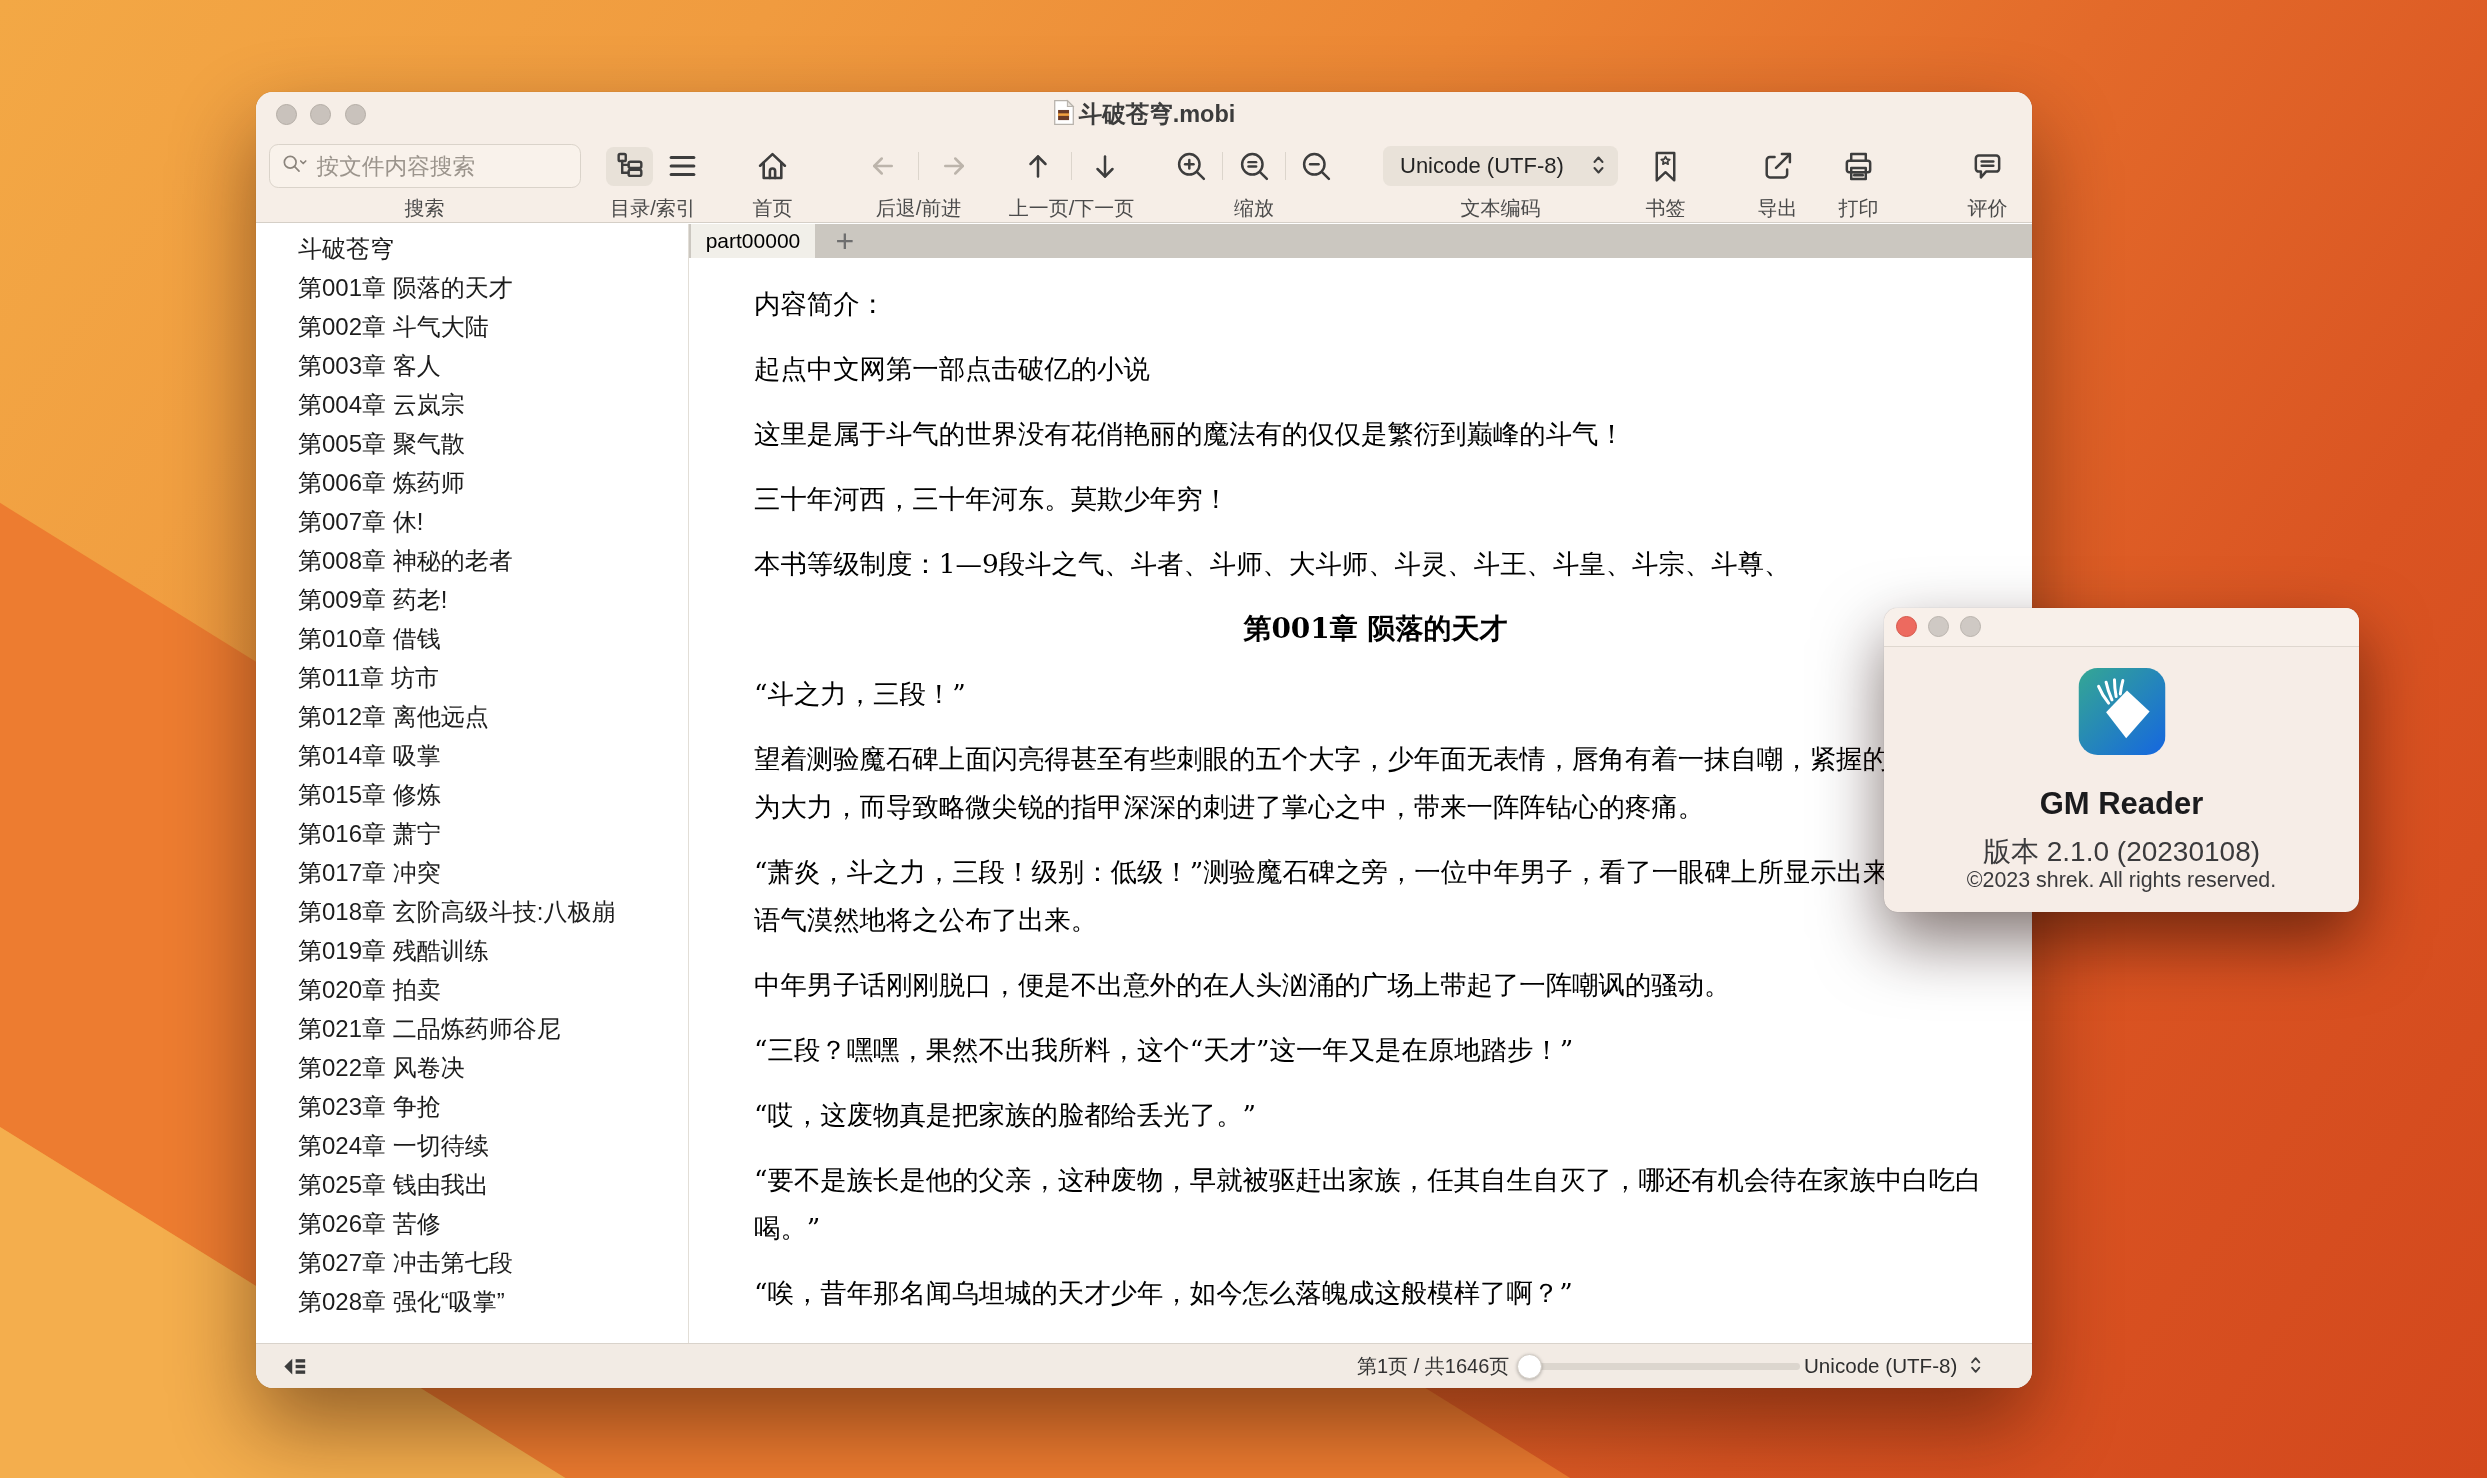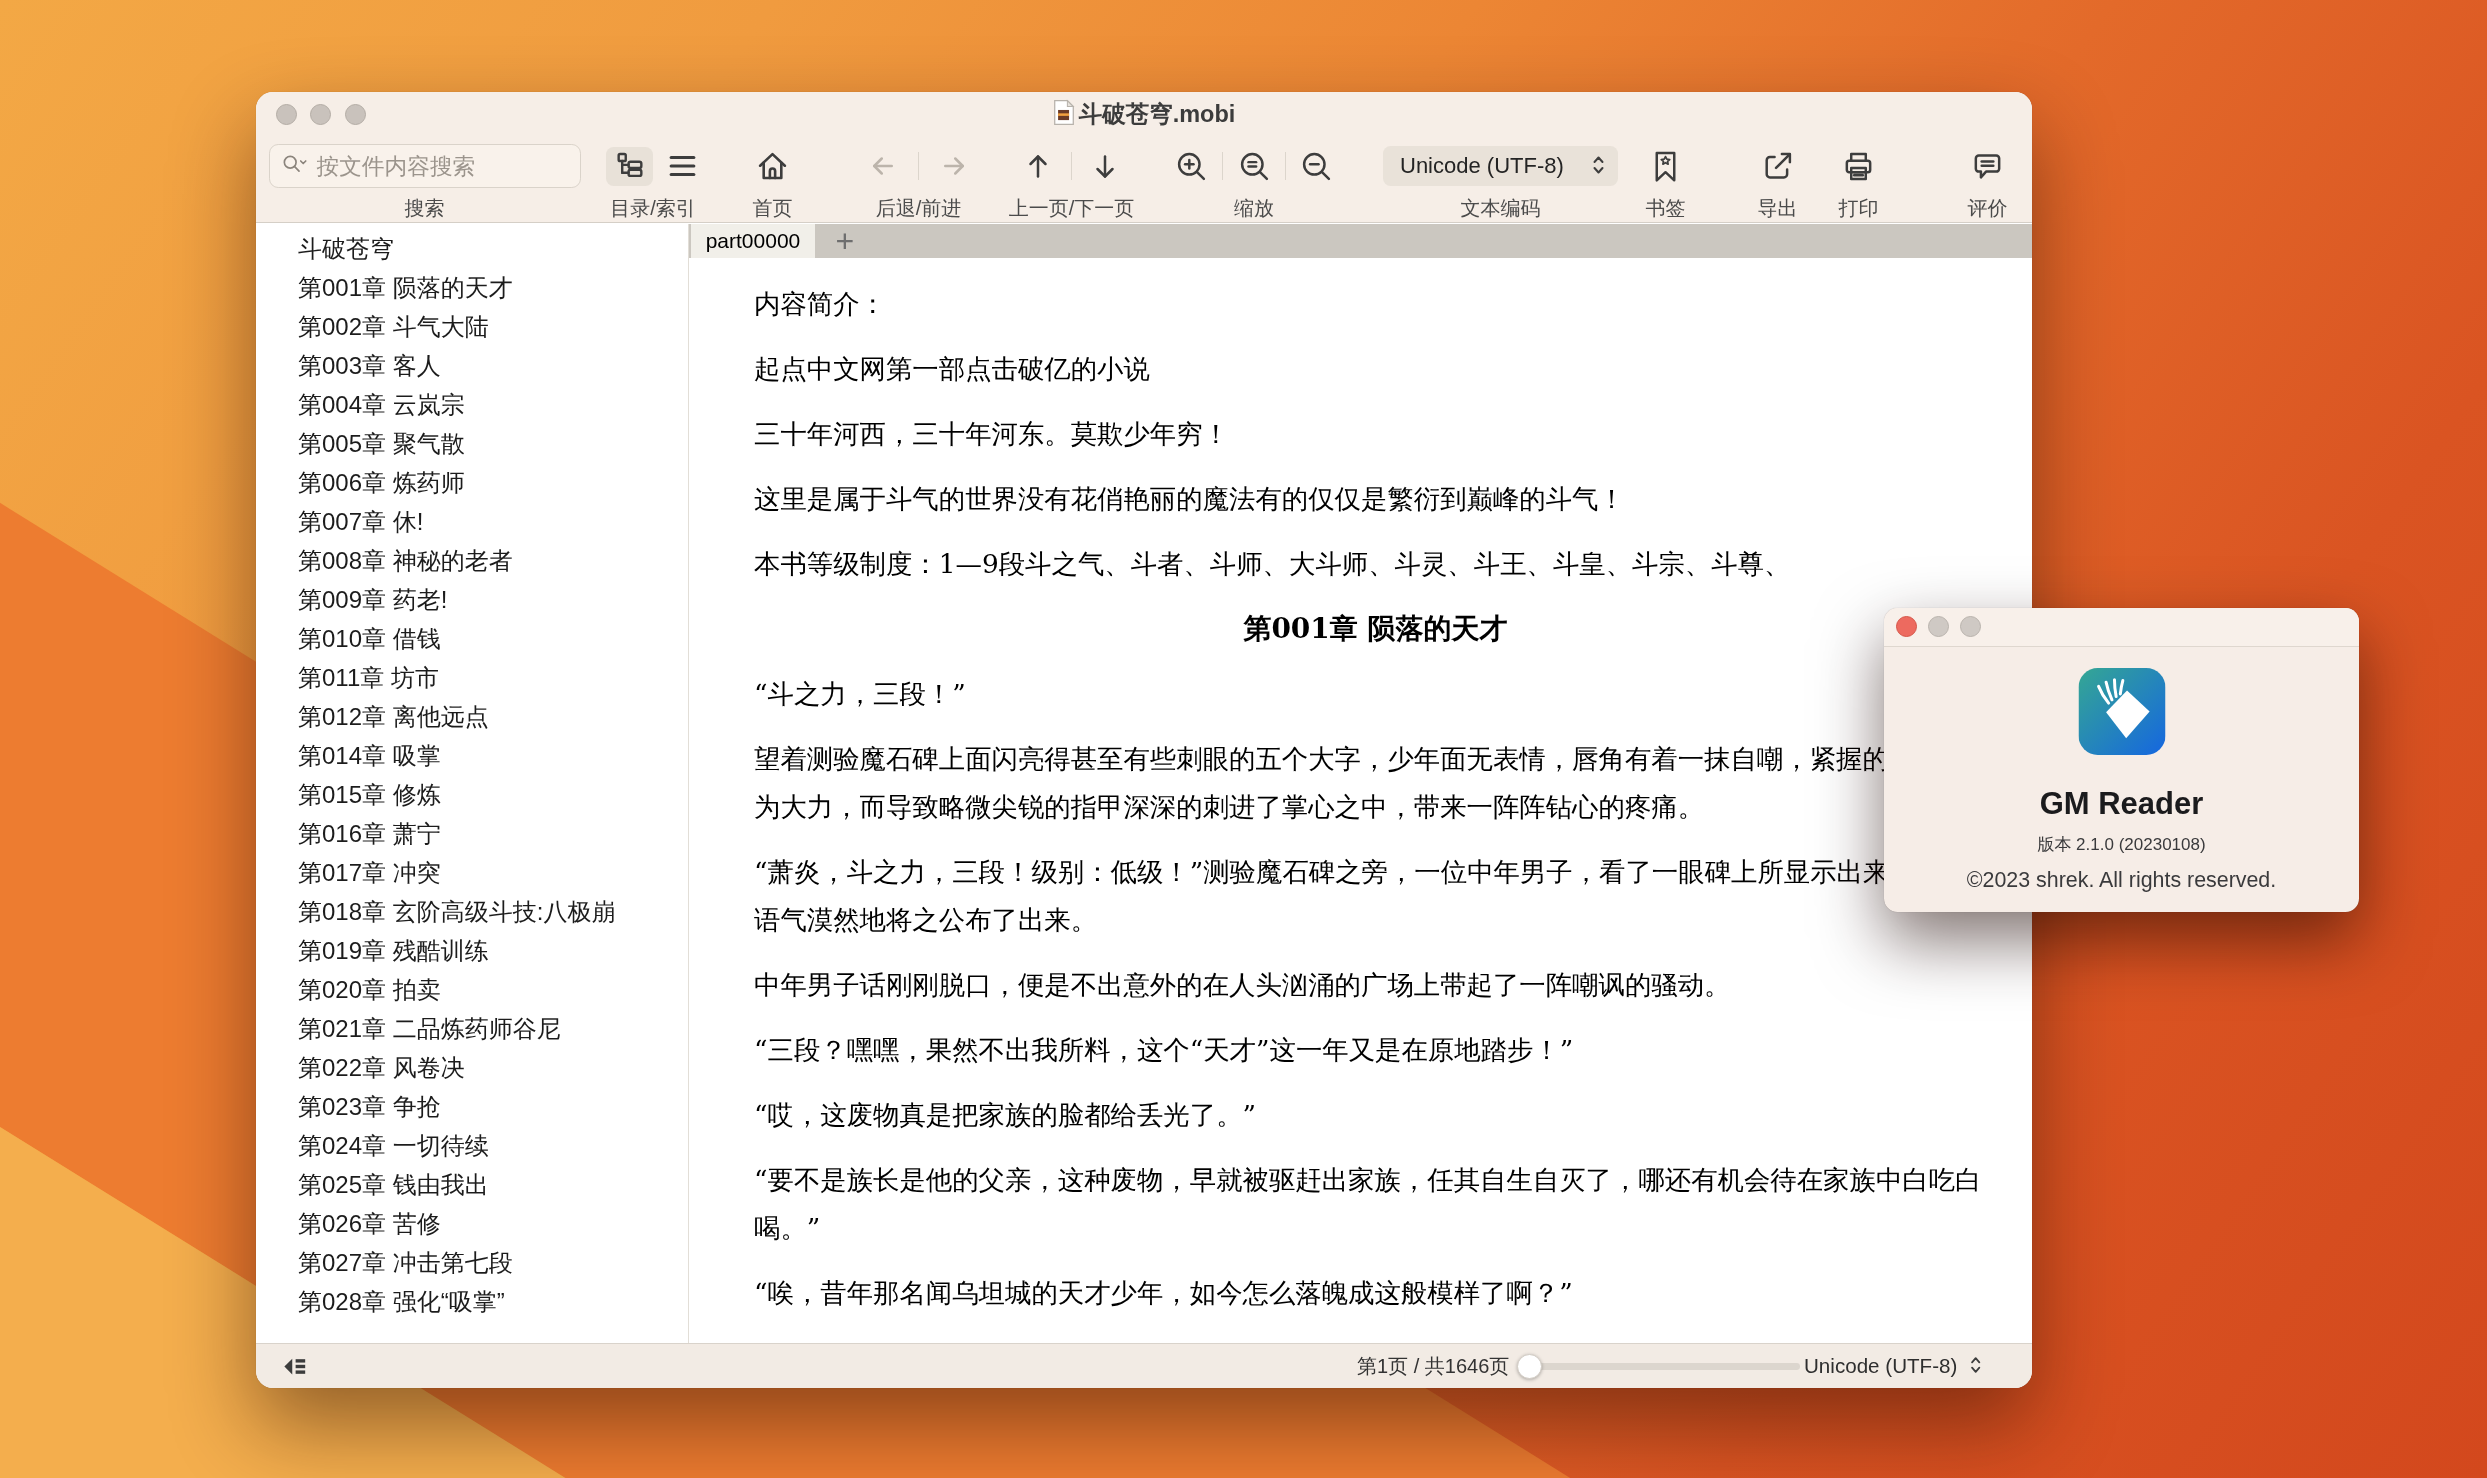--- a/index.html
+++ b/index.html
@@ -76,21 +76,21 @@
   .dialog { position:absolute; left:1884px; top:608px; width:475px; height:304px; border-radius:13.4px;
     background:#F6EDE7; box-shadow:0 28.5px 67px rgba(30,5,0,.55), 0 0 0.8px rgba(0,0,0,.4); overflow:hidden; }
   .dlg-titlebar { position:relative; height:39px; background:#F8F0EA; border-bottom:0.8px solid #DFD7CF; }
   .dlg-lights { position:absolute; left:11.7px; top:8.4px; display:flex; gap:11px; }
   .dlg-light { width:21px; height:21px; border-radius:50%; }
   .dlg-light.red { background:#ED6A5F; border:0.8px solid #D55548; }
   .dlg-light.gray { background:#CFC9C4; border:0.8px solid #B9B3AD; }
   .app-icon { position:absolute; left:50%; transform:translateX(-50%); top:60px; width:87px; height:87px; }
   .app-name { position:absolute; left:0; right:0; top:178px; text-align:center;
     font-size:31px; font-weight:700; color:#1B1B1D; }
-  .app-version { position:absolute; left:0; right:0; top:225px; text-align:center; font-size:17px; color:#3A3A3C; }
+  .app-version { position:absolute; left:0; right:0; top:225px; text-align:center; font-size:28px; color:#3A3A3C; }
   .app-copy { position:absolute; left:0; right:0; top:260px; text-align:center; font-size:21.4px; color:#3A3A3C; }
 </style>
 </head>
 <body>
 
 <div class="screen">
   <div class="wall-band-a"></div>
   <div class="wall-band-b"></div>
 
   <div class="window">
@@ -403,22 +403,22 @@
       <div class="content-col">
         <div class="tabstrip">
           <div class="tab">part00000</div>
           <div class="tab-add">+</div>
         </div>
 
         <div class="reading">
           <div>
               <p>内容简介：</p>
               <p>起点中文网第一部点击破亿的小说</p>
+              <p>这里是属于斗气的世界没有花俏艳丽的魔法有的仅仅是繁衍到巅峰的斗气！</p>
               <p>三十年河西，三十年河东。莫欺少年穷！</p>
-              <p>这里是属于斗气的世界没有花俏艳丽的魔法有的仅仅是繁衍到巅峰的斗气！</p>
               <p>本书等级制度：1—9段斗之气、斗者、斗师、大斗师、斗灵、斗王、斗皇、斗宗、斗尊、</p>
             </div>
           <div class="chapter-heading">第001章 陨落的天才</div>
           <div>
               <p>“斗之力，三段！”</p>
               <p>望着测验魔石碑上面闪亮得甚至有些刺眼的五个大字，少年面无表情，唇角有着一抹自嘲，紧握的手掌，因为大力，而导致略微尖锐的指甲深深的刺进了掌心之中，带来一阵阵钻心的疼痛。</p>
               <p>“萧炎，斗之力，三段！级别：低级！”测验魔石碑之旁，一位中年男子，看了一眼碑上所显示出来的信息，语气漠然地将之公布了出来。</p>
               <p>中年男子话刚刚脱口，便是不出意外的在人头汹涌的广场上带起了一阵嘲讽的骚动。</p>
               <p>“三段？嘿嘿，果然不出我所料，这个“天才”这一年又是在原地踏步！”</p>
               <p>“哎，这废物真是把家族的脸都给丢光了。”</p>

